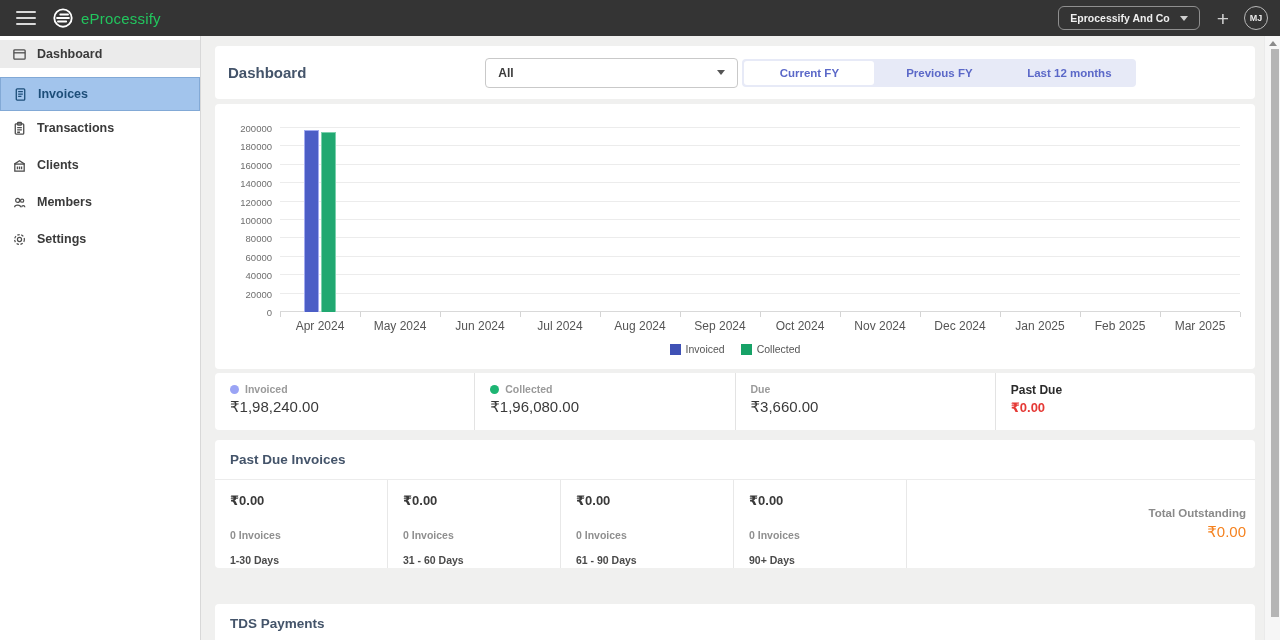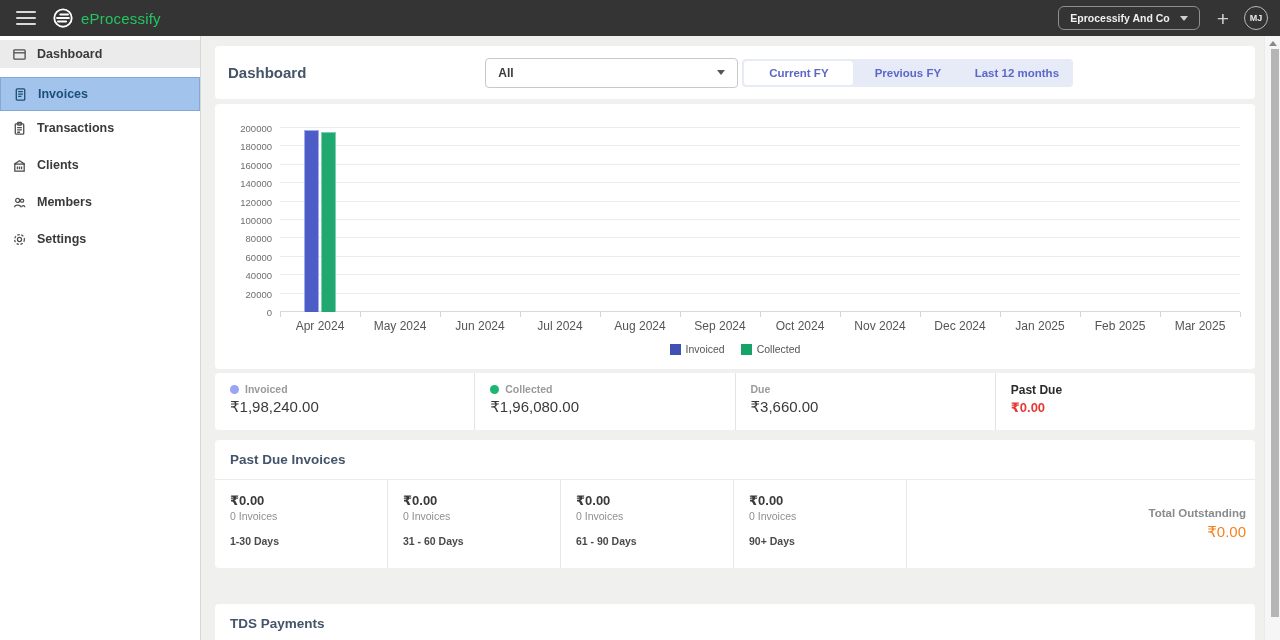--- a/index.html
+++ b/index.html
@@ -28,21 +28,21 @@
   
   .main { margin-left:201px; padding:10px 25px 0 14px; }
   .card { background:#fff; border-radius:4px; width:1040px; }
 
   
   .header-card { height:53px; display:flex; align-items:center; padding:0 13px; margin-bottom:5px; }
   .page-title { font-size:15px; font-weight:700; color:#44546a; }
   .filter-select { margin-left:179px; width:253px; height:30px; border:1px solid #c9c9c9; border-radius:4px; display:flex; align-items:center; justify-content:space-between; padding:0 12px; font-size:12px; font-weight:700; color:#3a3a3a; cursor:pointer; background:#fff; }
   .filter-select .caret-down { border-top-color:#555; }
   .tab-group { margin-left:4px; background:#e7eaf7; border-radius:4px; padding:2px; display:flex; height:28px; }
-  .tab { width:109px; display:flex; align-items:center; justify-content:center; font-size:11.5px; font-weight:600; color:#5b68c8; border-radius:3px; cursor:pointer; }
+  .tab { width:130px; display:flex; align-items:center; justify-content:center; font-size:11.5px; font-weight:600; color:#5b68c8; border-radius:3px; cursor:pointer; }
   .tab.active { background:#fff; }
 
   
   .chart-card { height:265px; position:relative; margin-bottom:4px; }
   .chart-plot { position:absolute; left:65px; right:15px; top:24px; height:184px; }
   .gridline { position:absolute; left:0; right:0; height:1px; background:#ececec; }
   .gridline.zero { background:#d9d9d9; }
   .ytick { position:absolute; left:-58px; width:50px; text-align:right; font-size:9.5px; color:#6e6e6e; transform:translateY(50%); }
   .bar-slot { position:absolute; bottom:0; height:100%; }
   .bar-group { position:absolute; bottom:0; left:50%; transform:translateX(-50%); height:100%; display:flex; align-items:flex-end; gap:2px; }
@@ -63,21 +63,21 @@
   .dot { width:9px; height:9px; border-radius:50%; display:inline-block; }
   .sum-value { margin-top:3px; font-size:15px; color:#3a3a3a; font-weight:500; }
   .sum-value.red { color:#e53935; font-size:13px; font-weight:700; }
 
   
   .pd-card { margin-bottom:10px; }
   .card-head { padding:12px 15px; font-size:13.5px; font-weight:700; color:#44546a; border-bottom:1px solid #ececec; }
   .pd-row { display:flex; height:88px; }
   .pd-cell { width:173px; border-right:1px solid #e8e8e8; padding:13px 15px 0; }
   .pd-amount { font-size:13px; font-weight:700; color:#3a3a3a; }
-  .pd-count { font-size:10.5px; font-weight:400; color:#8f8f8f; margin-top:2px; }
+  .pd-count { font-size:10.5px; font-weight:700; color:#8f8f8f; margin-top:21px; }
   .pd-range { font-size:10.5px; font-weight:700; color:#4a4a4a; margin-top:13px; }
   .pd-total { flex:1; display:flex; flex-direction:column; justify-content:center; align-items:flex-end; padding-right:9px; }
   .pd-total-label { font-size:11.5px; font-weight:700; color:#8a8a8a; }
   .pd-total-value { font-size:15px; font-weight:500; color:#f5821f; margin-top:4px; }
 
   
   .tds-card { height:42px;margin-top:36px; }
 
   
   .scrollbar { position:fixed; right:0; top:36px; bottom:0; width:16px; background:#f6f6f6; border-left:1px solid #eaeaea; z-index:6; }

